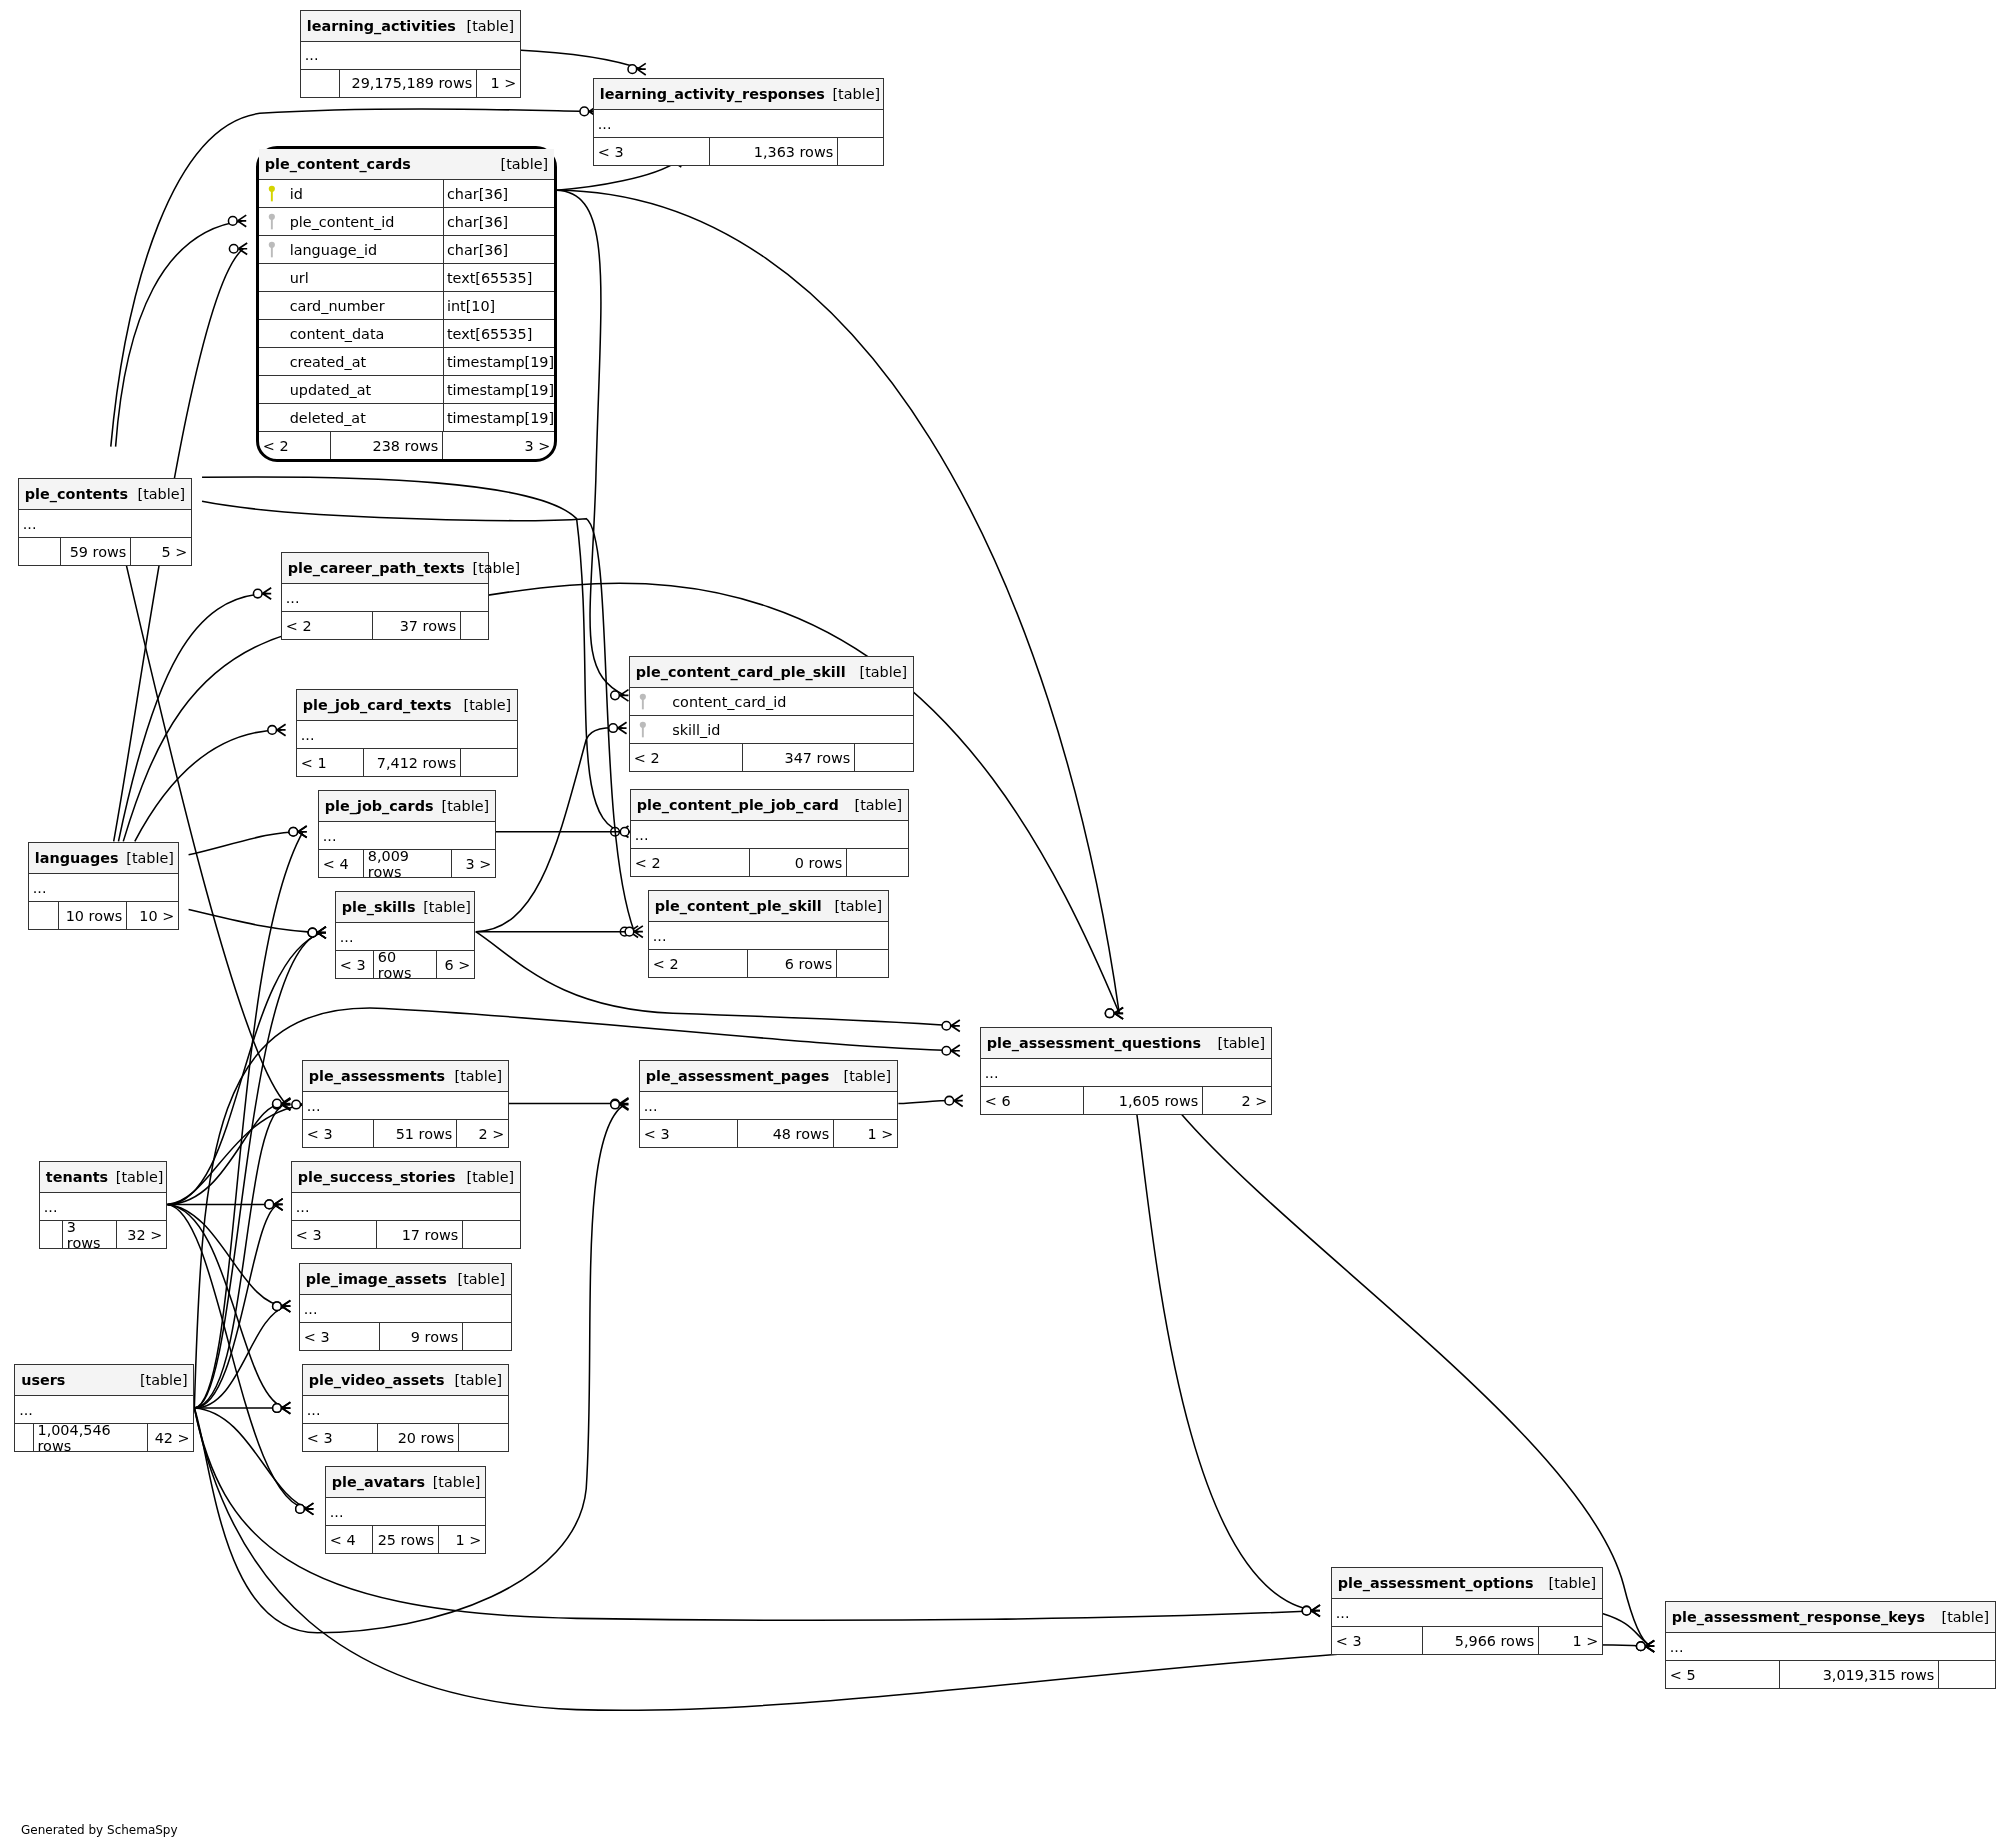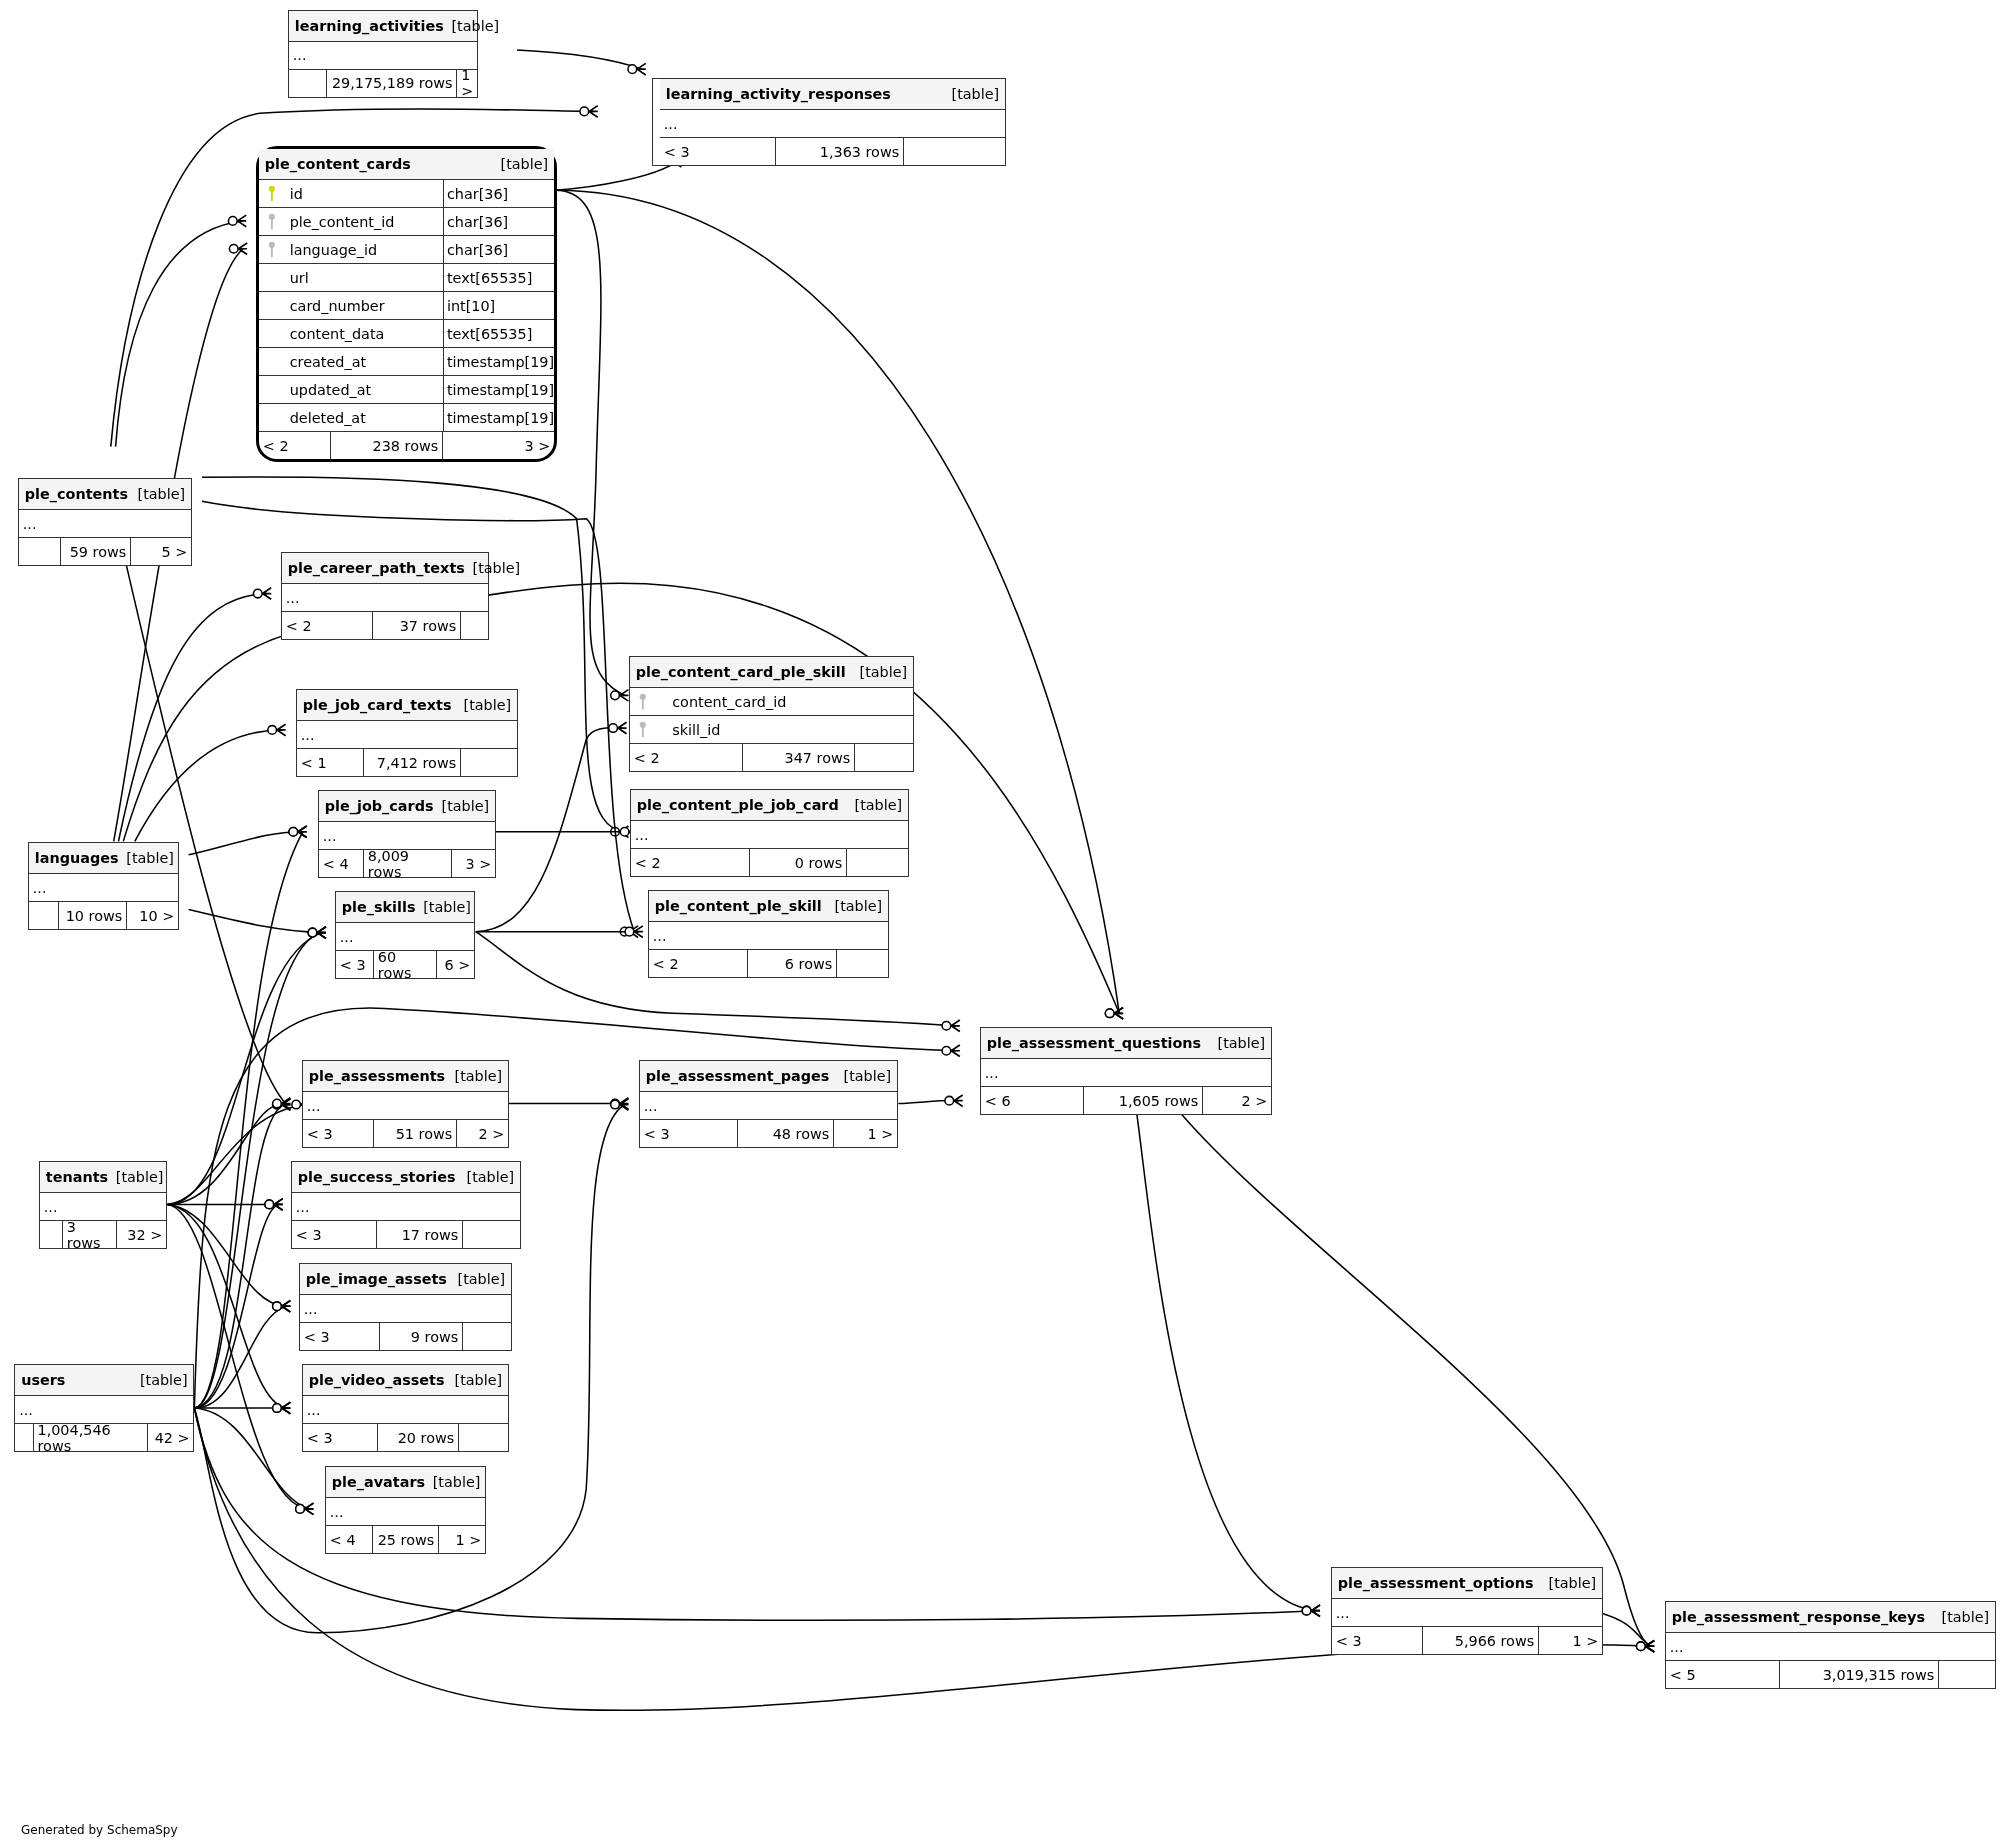--- a/index.html
+++ b/index.html
@@ -150,34 +150,34 @@
     <circle cx="985" cy="1094" r="4.5" fill="#fff" stroke="#000" stroke-width="1.6"></circle>
     <path d="M990,1094 L999,1088 M990,1094 L999,1100 M990,1094 L999,1094" stroke="#000" stroke-width="1.8" fill="none"></path>
     <path d="M202,1466 C230,1600 300,1680 600,1685 C900,1690 1200,1685 1370,1677" fill="none" stroke="#000" stroke-width="1.6"></path>
     <circle cx="1360" cy="1677" r="4.5" fill="#fff" stroke="#000" stroke-width="1.6"></circle>
     <path d="M1365,1677 L1374,1671 M1365,1677 L1374,1683 M1365,1677 L1374,1677" stroke="#000" stroke-width="1.8" fill="none"></path>
     <path d="M202,1466 C240,1650 350,1770 600,1780 C900,1790 1350,1700 1718,1714" fill="none" stroke="#000" stroke-width="1.6"></path>
     <circle cx="1708" cy="1714" r="4.5" fill="#fff" stroke="#000" stroke-width="1.6"></circle>
     <path d="M1713,1714 L1722,1708 M1713,1714 L1722,1720 M1713,1714 L1722,1714" stroke="#000" stroke-width="1.8" fill="none"></path>
   </svg>
 
-<div class="tbl" style="left:288px;top:9.6px;width:190px;">
+<div class="tbl" style="left:300px;top:9.6px;width:221px;">
   <div class="row hdr">
       <span class="name">learning_activities</span>
       <span class="kind">[table]</span>
     </div>
   <div class="row ell">...</div>
   <div class="row foot">
       <span class="c" style="width:38px"></span>
       <span class="c rows" style="width:137px">29,175,189 rows</span>
       <span class="c chi" style="flex:1">1 &gt;</span>
     </div>
 </div>
 
-<div class="tbl" style="left:652px;top:78px;width:354px;padding-left:7px;">
+<div class="tbl" style="left:593px;top:78px;width:291px;">
   <div class="row hdr">
       <span class="name">learning_activity_responses</span>
       <span class="kind">[table]</span>
     </div>
   <div class="row ell">...</div>
   <div class="row foot">
       <span class="c" style="width:115px">&lt; 3</span>
       <span class="c rows" style="width:128px">1,363 rows</span>
       <span class="c chi" style="flex:1"></span>
     </div>

